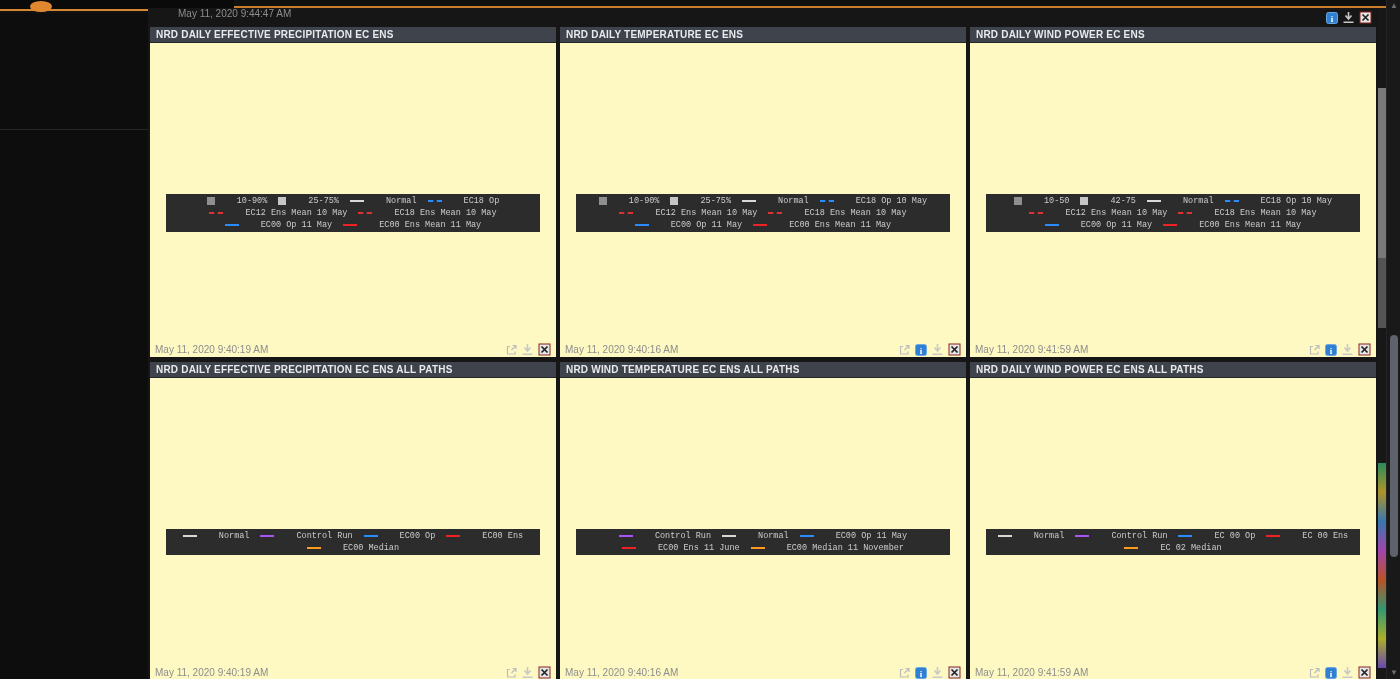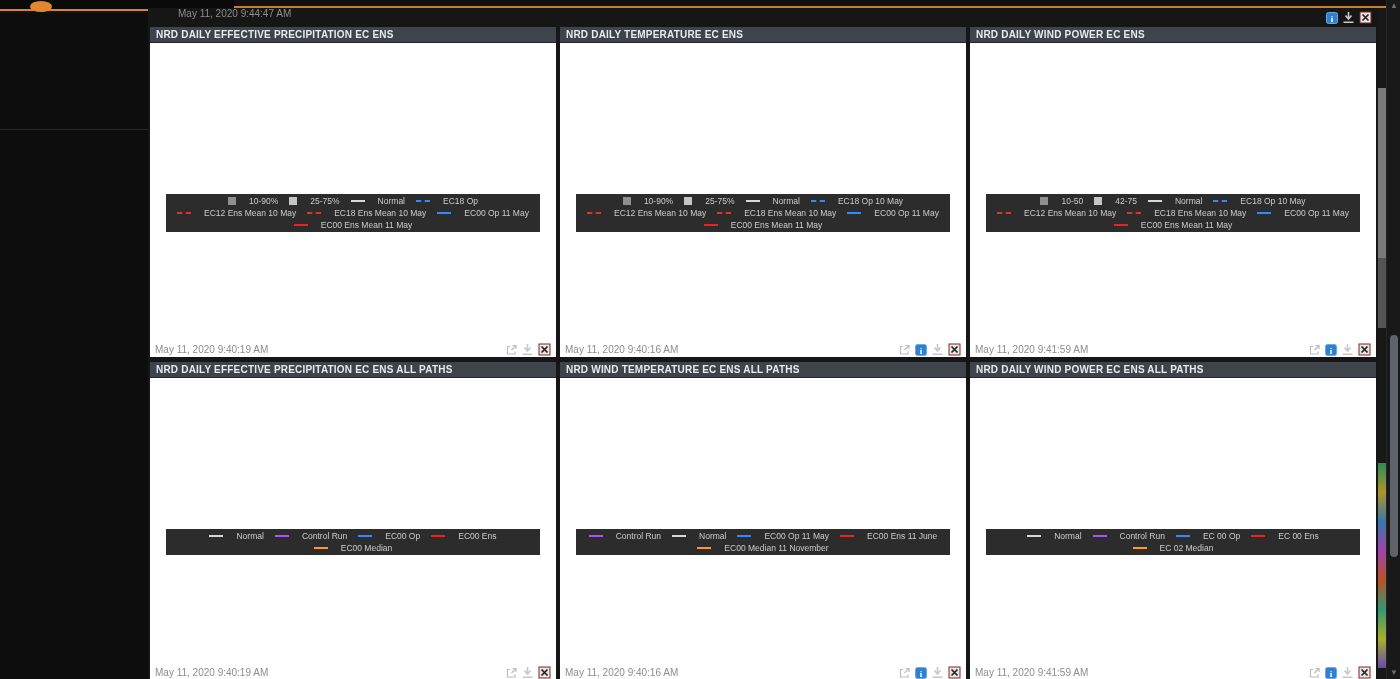--- a/index.html
+++ b/index.html
@@ -15,29 +15,29 @@
   
   .sidebar { position:absolute; left:0; top:13px; width:148px; height:666px; background:#0d0d0d; }
   .sidebar .divider { position:absolute; left:0; top:116px; width:100%; height:1px; background:#262626; }
   
   .main { position:absolute; left:148px; top:8px; width:1230px; height:671px; background:#161616; }
   .toolbar { height:19px; display:flex; justify-content:space-between; padding:0 6px;margin-left:24px; }
   .ts { color:#8d8d8d; font-size:10px; }
   .icons { display:flex; gap:4px; align-items:center; }
   .grid { display:grid; grid-template-columns:repeat(3,1fr); grid-template-rows:330px 318px;
     gap:5px 4px; padding:0 2px; }
-  .module { background:#ffffff; display:flex; flex-direction:column; overflow:hidden; }
+  .module { background:#fef9c3; display:flex; flex-direction:column; overflow:hidden; }
   .title-bar { height:16px; background:#3f434c; border-bottom:1px solid #22252b; display:flex;
     align-items:center; justify-content:space-between; padding:0 6px; flex:none; }
   .title-bar .t { color:#e8eaec; font-size:10px; font-weight:bold; letter-spacing:.2px; }
   .plot-wrap { flex:none; }
   svg { display:block; }
   .legend { display:flex; flex-wrap:wrap; justify-content:center; align-items:center;
     background:#2c2c2c; margin:1px auto 1px; padding:1px 8px; max-width:92%; column-gap:11px; row-gap:0; }
-  .lg-item { display:flex; align-items:center; gap:13px; color:#cccccc; font-size:8.5px; line-height:12px; }
+  .lg-item { display:flex; align-items:center; gap:22px; color:#cccccc; font-size:8.5px; line-height:12px;font-family:Liberation Mono, monospace; }
   .sw-box { width:8px; height:8px; display:inline-block; }
   .sw-line { width:14px; height:0; border-top:2px solid; display:inline-block; }
   .sw-dash { width:14px; height:0; border-top:2px dashed; display:inline-block; }
   .footer { height:15px; display:flex; align-items:center; justify-content:space-between;
     padding:0 5px; flex:none; margin-top:auto; }
   .ic { width:13px; height:13px; display:inline-flex; align-items:center; justify-content:center; cursor:pointer; }
   
   .sliver { position:absolute; left:1378px; top:8px; width:8px; height:671px; background:#181818; overflow:hidden; }
   .sliver .f1 { position:absolute; top:80px; left:0; width:8px; height:170px; background:#9a9a9a; opacity:.75; }
   .sliver .f2 { position:absolute; top:250px; left:0; width:8px; height:70px; background:#6e6e6e; opacity:.7; }

